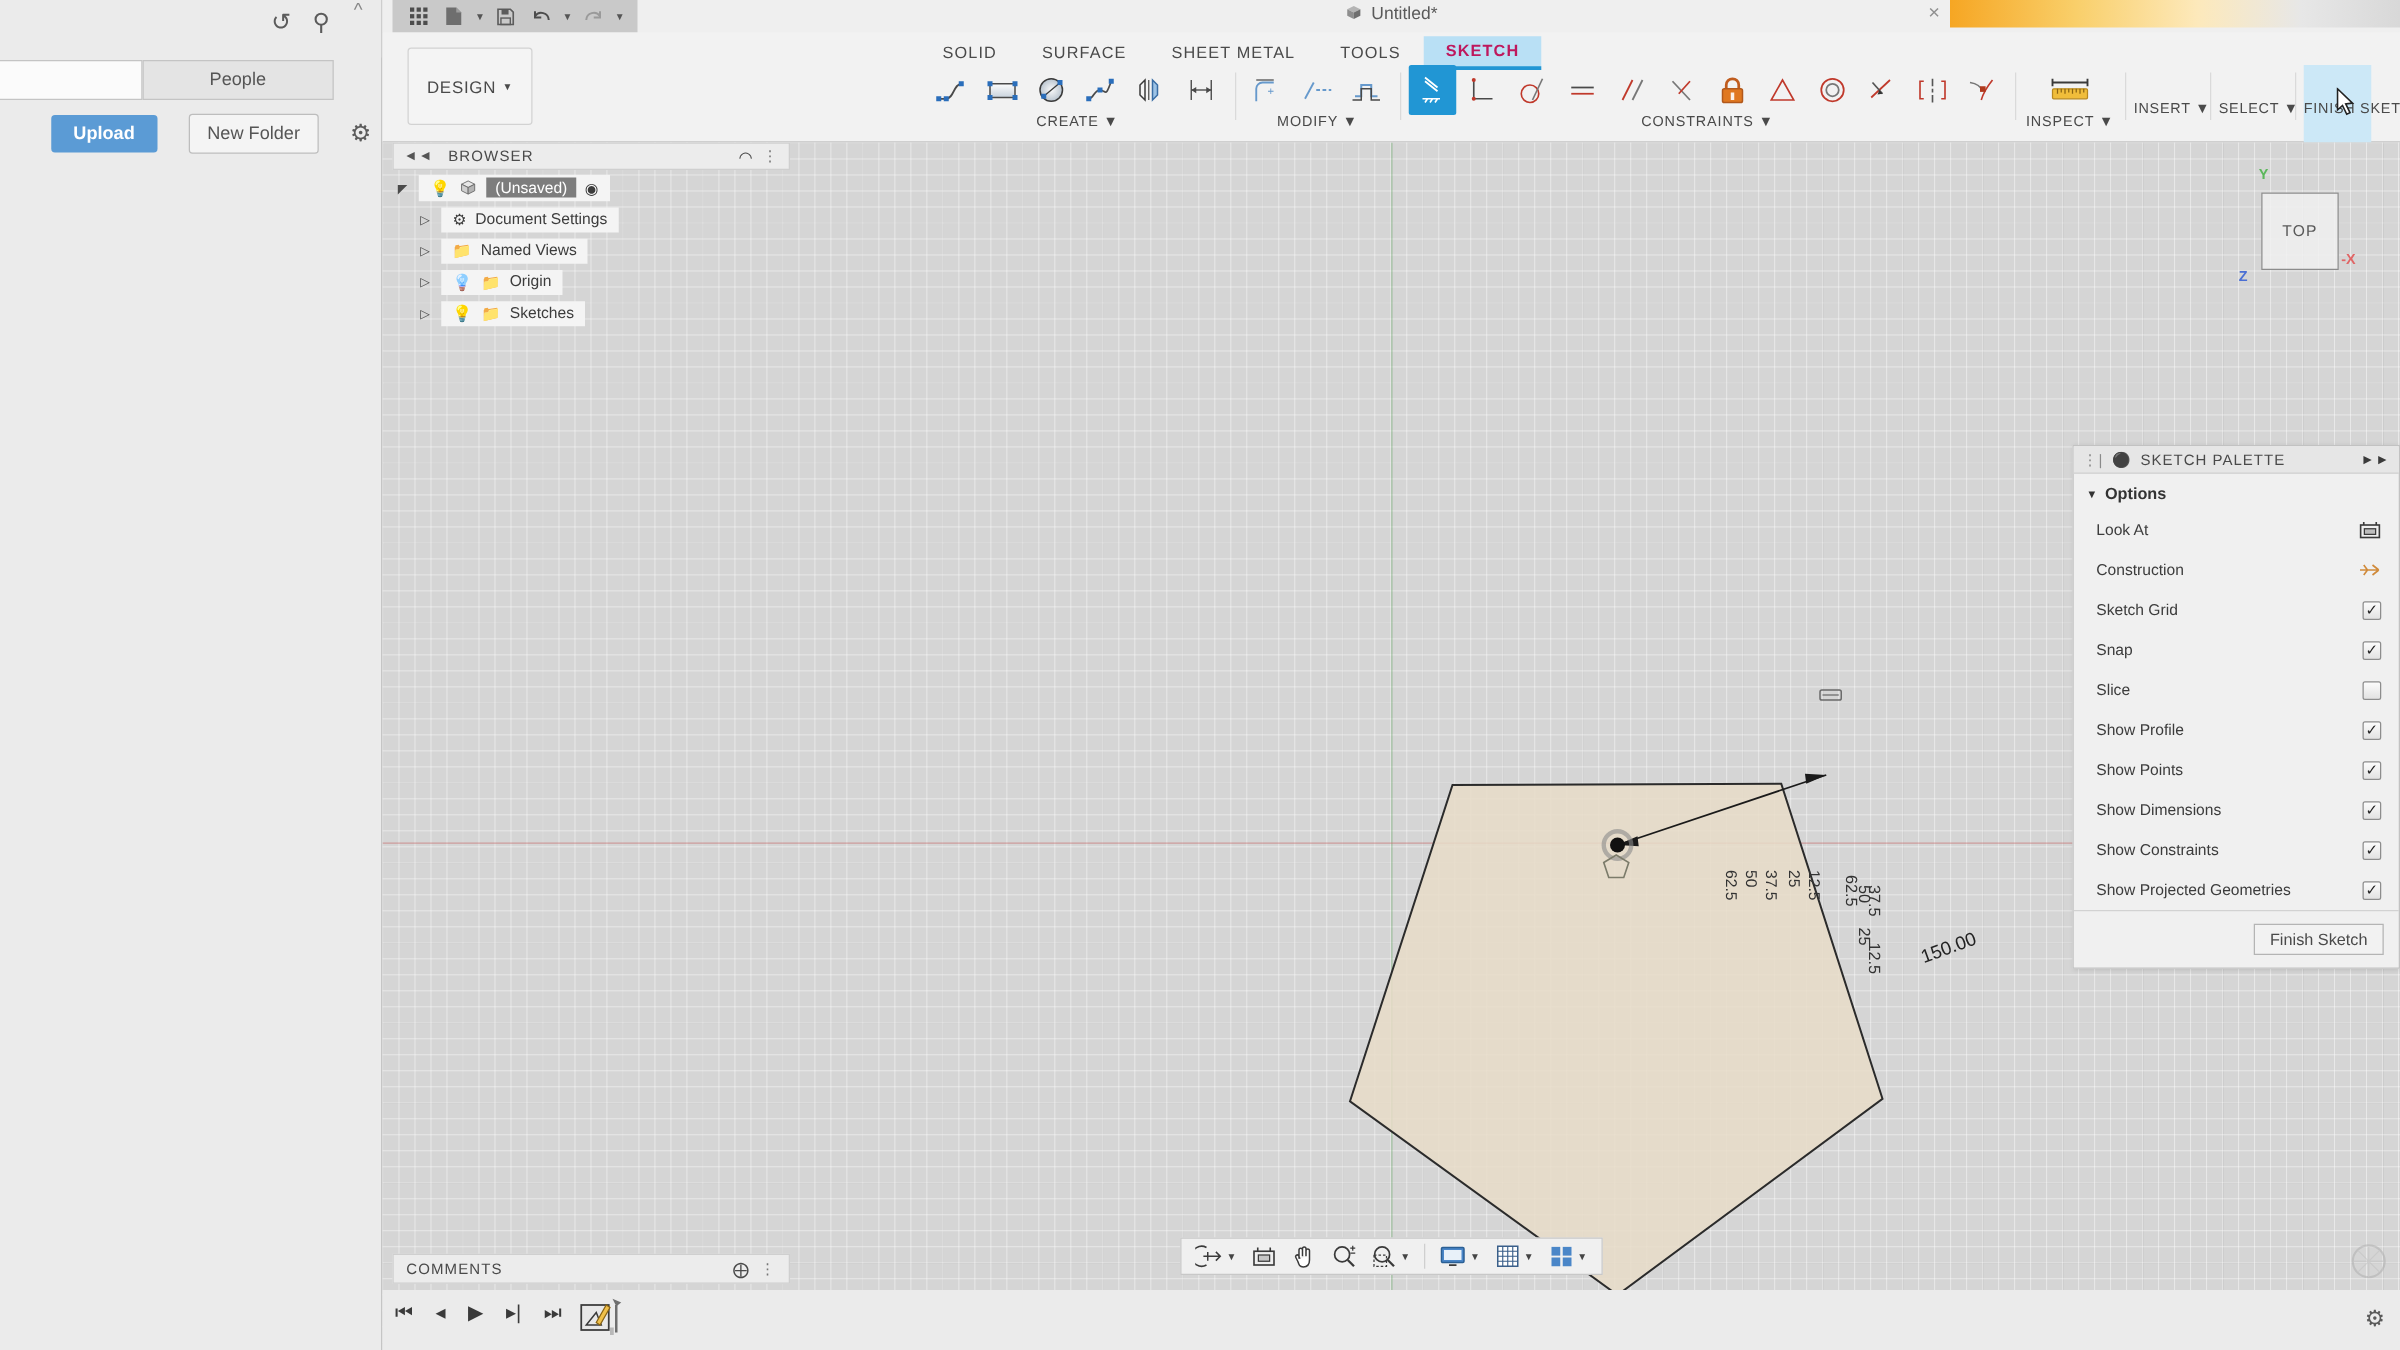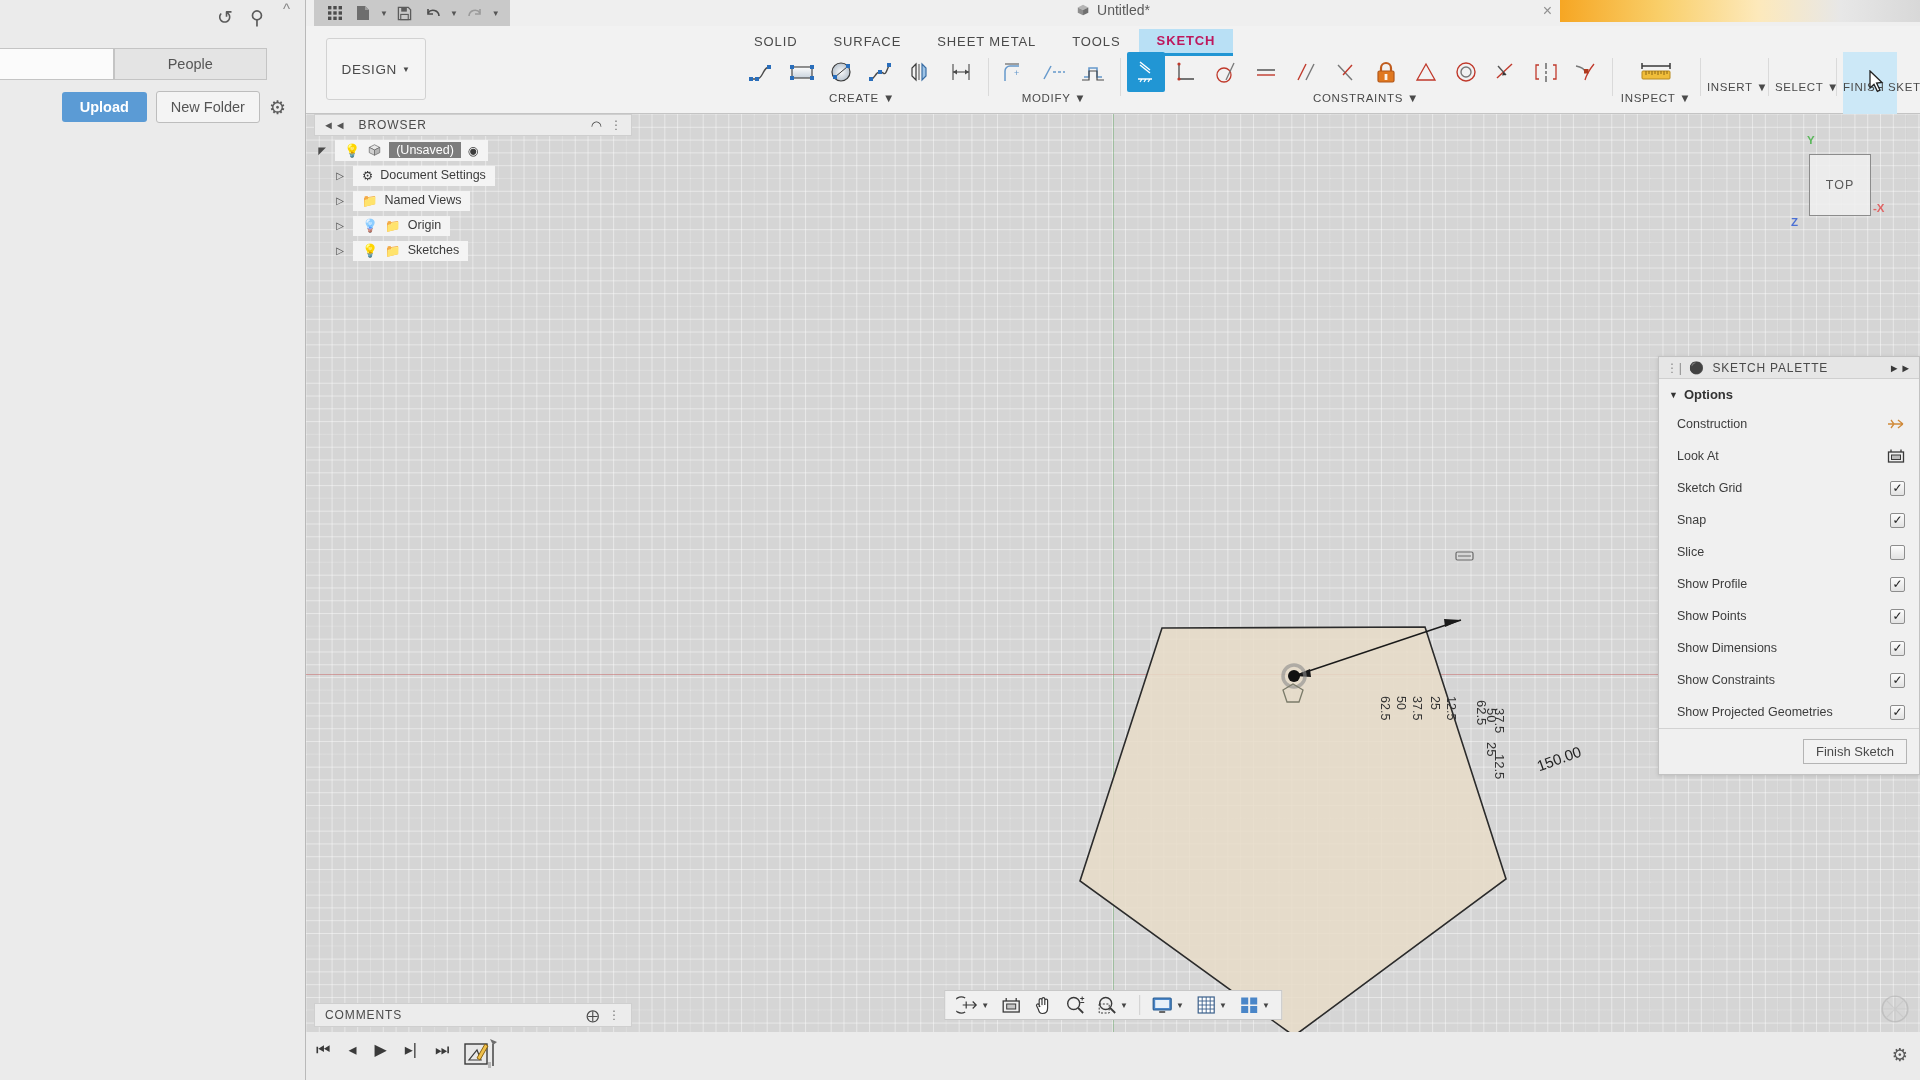--- a/index.html
+++ b/index.html
@@ -27,22 +27,22 @@
     display: flex;
   }
   .dp-tab {
     flex: 1; border: 1px solid #c4c4c4; background: #e4e4e4;
     display: flex; align-items: center; justify-content: center;
     font-size: 14.5px; color: #555; cursor: pointer;
   }
   .dp-tab.active { background: #fbfbfb; }
   .dp-actions {
     position: absolute; top: 90px; left: 0; width: 306px; height: 34px;
-    display: flex; align-items: center; justify-content: flex-end; gap: 9px;
-    padding-right: 20px;
+    display: flex; align-items: center; justify-content: flex-end; gap: 25px;
+    padding-right: 9px;
   }
   .btn-upload {
     background: #5b9bd5; color: #fff; border: none; border-radius: 3px;
     padding: 7px 18px; font-size: 14.5px; font-weight: bold; cursor: pointer;
     font-family: "Liberation Sans", sans-serif;
   }
   .btn-newfolder {
     background: #f4f4f4; color: #555; border: 1px solid #bdbdbd; border-radius: 3px;
     padding: 7px 14px; font-size: 14.5px; cursor: pointer;
     font-family: "Liberation Sans", sans-serif;
@@ -736,32 +736,32 @@
           <span class="pal-dot">⚫</span>
           <span>SKETCH PALETTE</span>
           <span class="pal-arrows">►►</span>
         </div>
         <div class="pal-section">
           <span style="font-size:9px">▼</span>
           <span>Options</span>
         </div>
 
         <div class="pal-row">
-          <span class="rlab">Construction</span>
-          <svg width="18" height="14" viewBox="0 0 18 14">
-            <path d="M1 7h15M16 7l-5-4M16 7l-5 4M4 3l3 4-3 4" fill="none" stroke="#d08a3a" stroke-width="1.3"></path>
-          </svg>
-        </div>
-
-        <div class="pal-row">
           <span class="rlab">Look At</span>
           <svg width="18" height="16" viewBox="0 0 18 16">
             <rect x="1.5" y="4" width="15" height="10" fill="#efefef" stroke="#3a3a3a" stroke-width="1.3"></rect>
             <rect x="4.5" y="7" width="9" height="4.5" fill="#bdbdbd" stroke="#3a3a3a" stroke-width="1"></rect>
             <path d="M4 4V1.5M14 4V1.5" stroke="#3a3a3a" stroke-width="1.3"></path>
+          </svg>
+        </div>
+
+        <div class="pal-row">
+          <span class="rlab">Construction</span>
+          <svg width="18" height="14" viewBox="0 0 18 14">
+            <path d="M1 7h15M16 7l-5-4M16 7l-5 4M4 3l3 4-3 4" fill="none" stroke="#d08a3a" stroke-width="1.3"></path>
           </svg>
         </div>
 
         <div class="pal-row">
           <span class="rlab">Sketch Grid</span>
           <span class="chk">✓</span>
         </div>
         <div class="pal-row">
           <span class="rlab">Snap</span>
           <span class="chk">✓</span>

